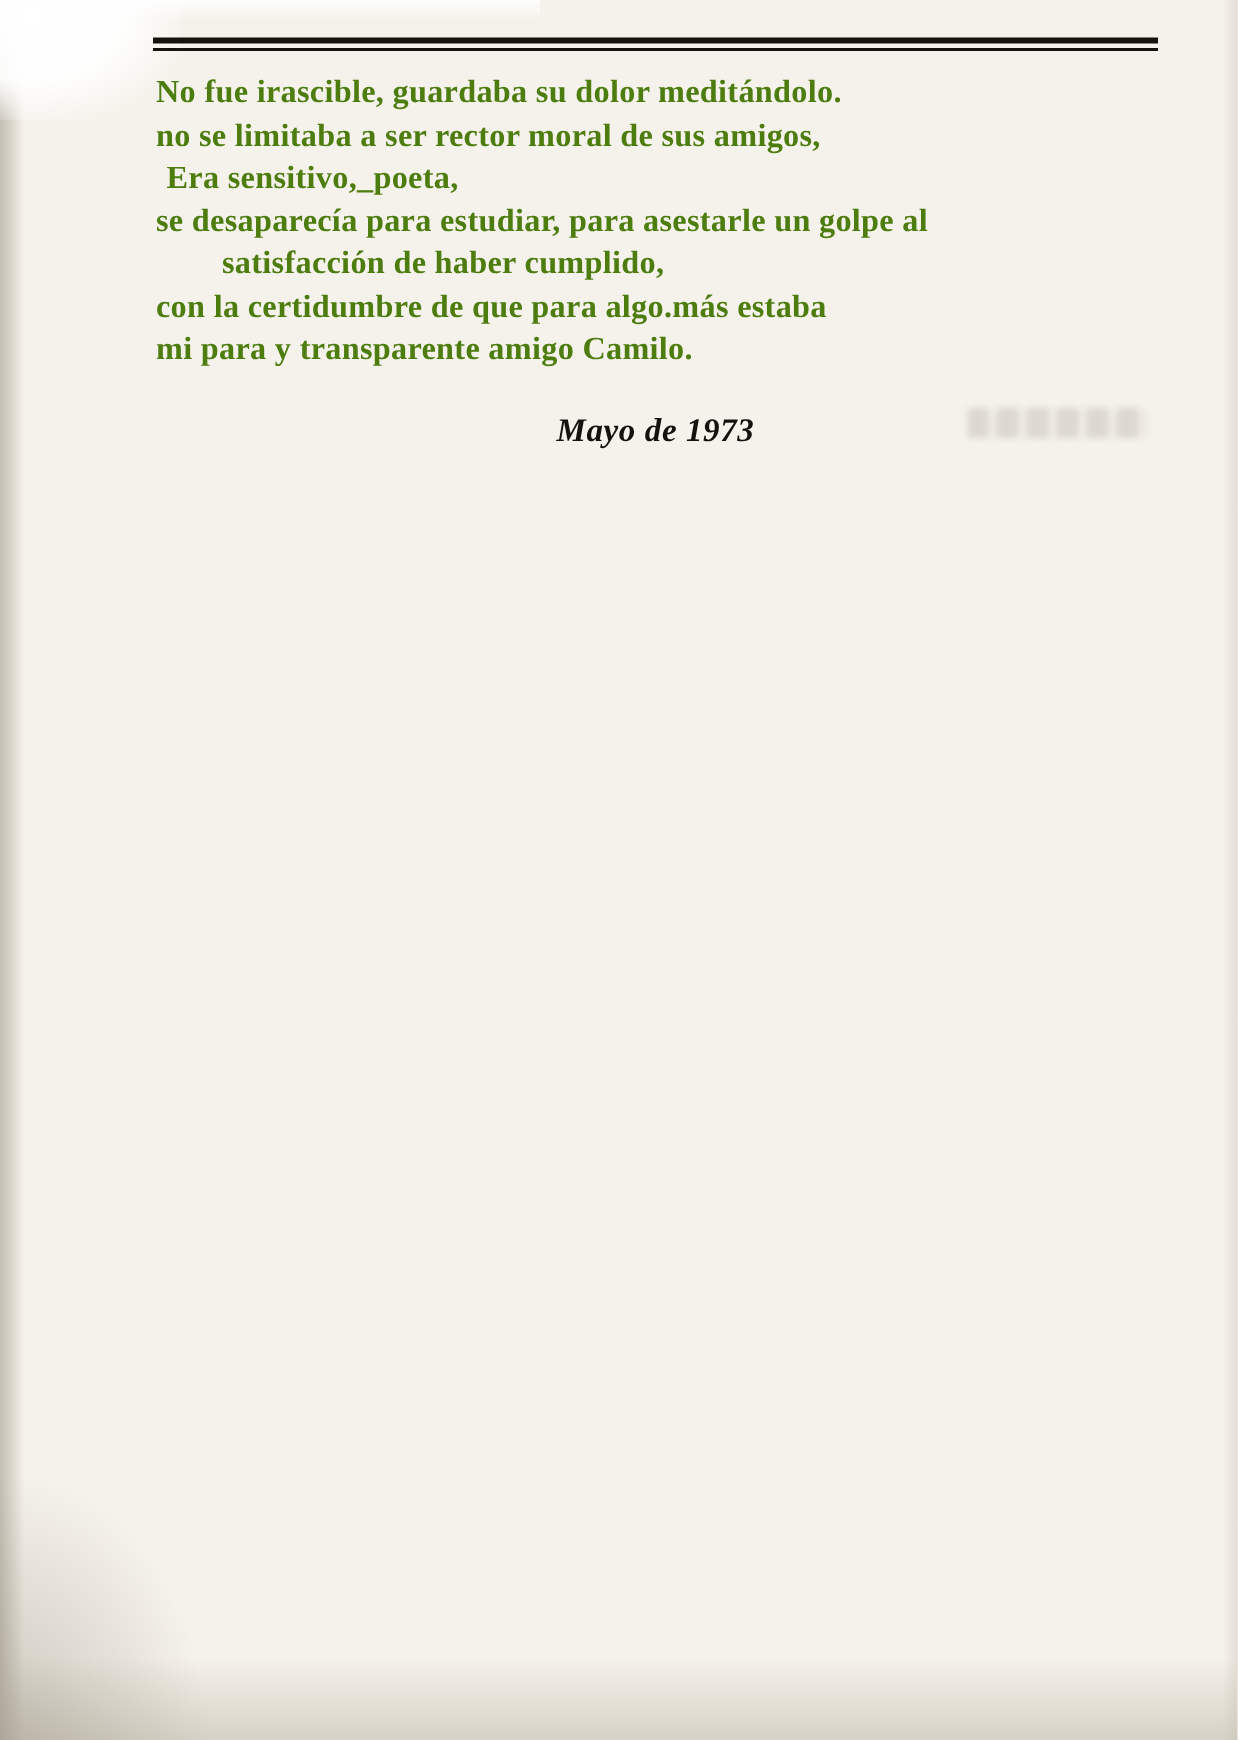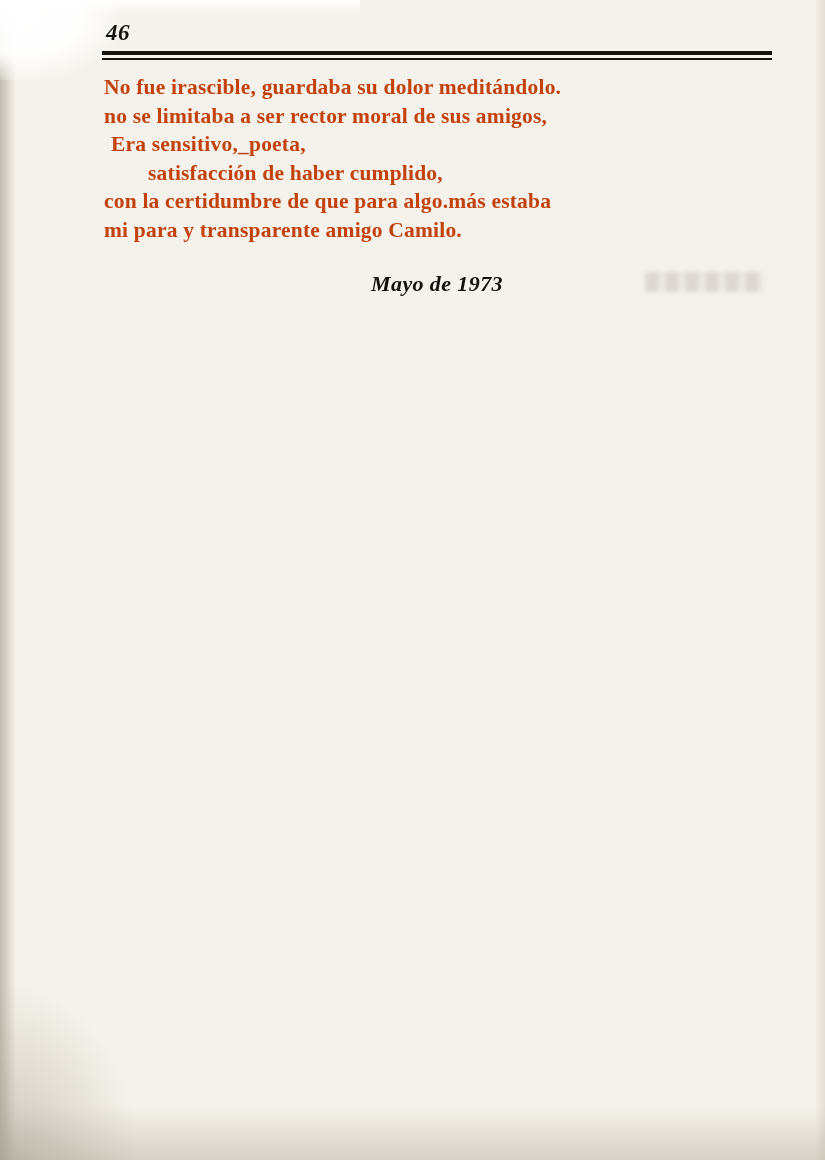--- a/index.html
+++ b/index.html
@@ -71,21 +71,21 @@
     height: 3px;
     border-top: 4px solid #16130f;
     border-bottom: 2px solid #16130f;
   }
   .poem {
     margin-top: 13px;
     font-weight: bold;
     font-size: 21.5px;
     line-height: 28.5px;
     letter-spacing: 0.2px;
-    color: #c2410c;
+    color: #4d7c0f;
   }
   .poem p { margin: 0; }
   .indent-tiny { padding-left: 7px; }
   .indent-1 { padding-left: 44px; }
   .gap-top { margin-top: 5px; }
   .date-line {
     margin-top: 27px;
     text-align: center;
     font-style: italic;
     font-weight: bold;
@@ -101,27 +101,27 @@
 <div class="page">
 
   <div class="edge-left"></div>
   <div class="edge-right"></div>
   <div class="edge-bottom"></div>
   <div class="corner-dark"></div>
   <div class="corner-light"></div>
   <div class="top-light"></div>
 
   <div class="content">
-    <div class="page-number">46</div>
     <div class="double-rule"></div>
 
     <div class="poem">
       <p class="line">No fue irascible, guardaba su dolor meditándolo.</p>
       <p class="line gap-top">no se limitaba a ser rector moral de sus amigos,</p>
       <p class="line indent-tiny">Era sensitivo,_poeta,</p>
+      <p class="line">se desaparecía para estudiar, para asestarle un golpe al</p>
       <p class="line indent-1">satisfacción de haber cumplido,</p>
       <p class="line">con la certidumbre de que para algo.más estaba</p>
       <p class="line">mi para y transparente amigo Camilo.</p>
     </div>
 
     <div class="date-line">Mayo de 1973</div>
   </div>
 
   <div class="ghost"></div>
 

